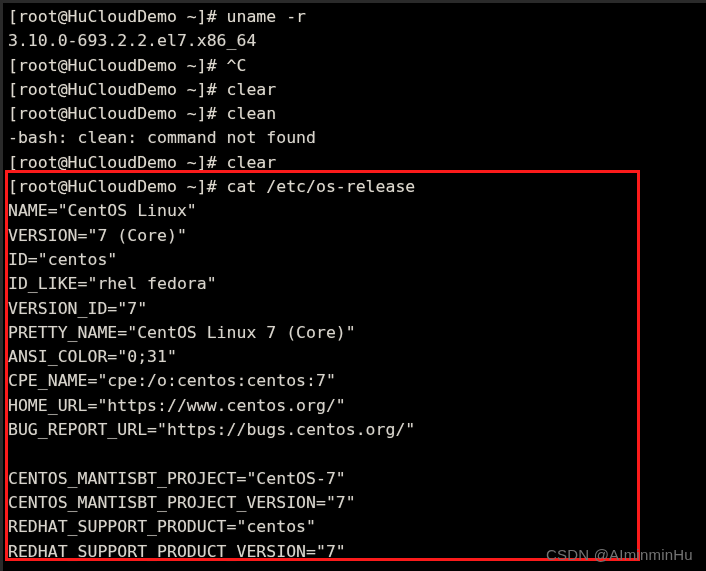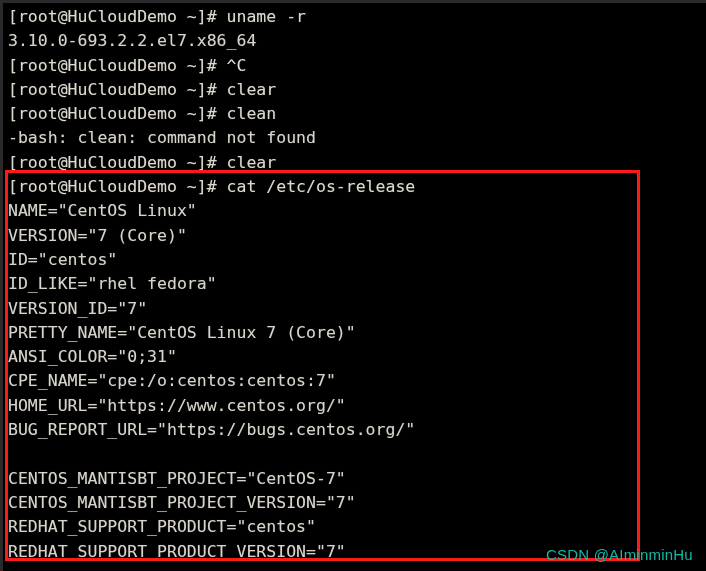--- a/index.html
+++ b/index.html
@@ -68,21 +68,21 @@
     pointer-events: none;
   }
 
   
   #csdn-watermark {
     position: absolute;
     left: 543px;
     top: 543px;
     font-family: "Liberation Sans", "DejaVu Sans", sans-serif;
     font-size: 15px;
-    color: #14b8a6;
+    color: #737373;
     white-space: pre;
     letter-spacing: 0.2px;
   }
 
   
   #terminal-bottom-strip {
     position: absolute;
     left: 0;
     top: 560px;
     width: 706px;

